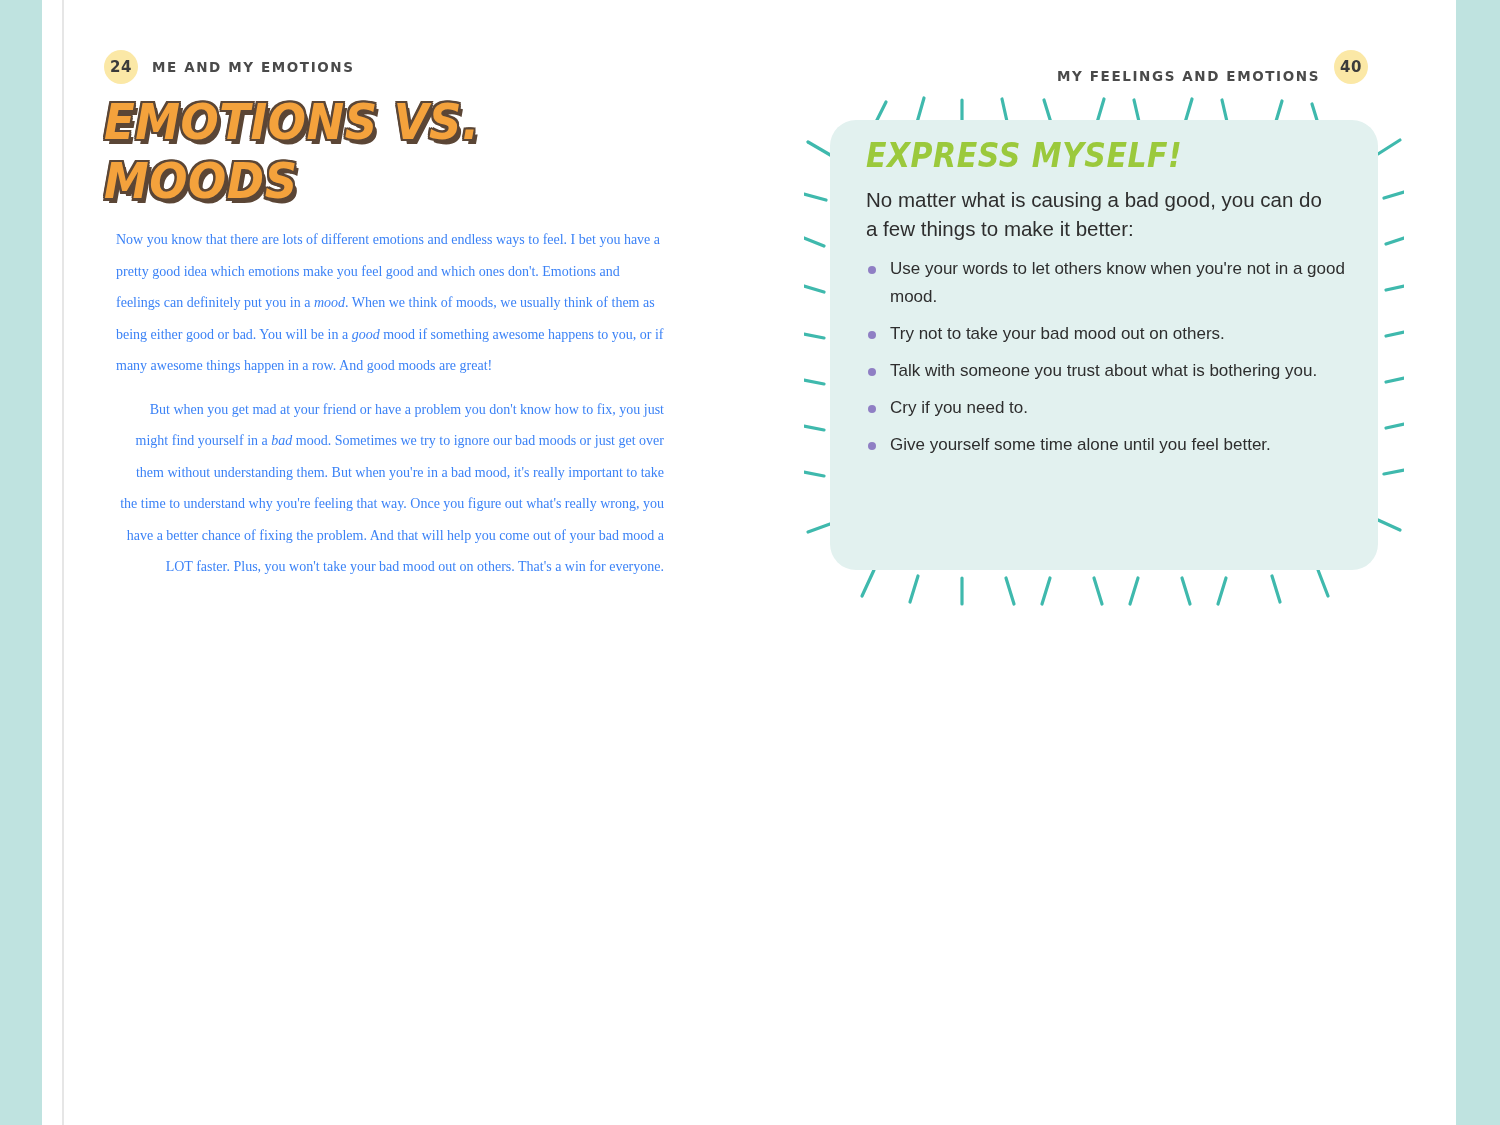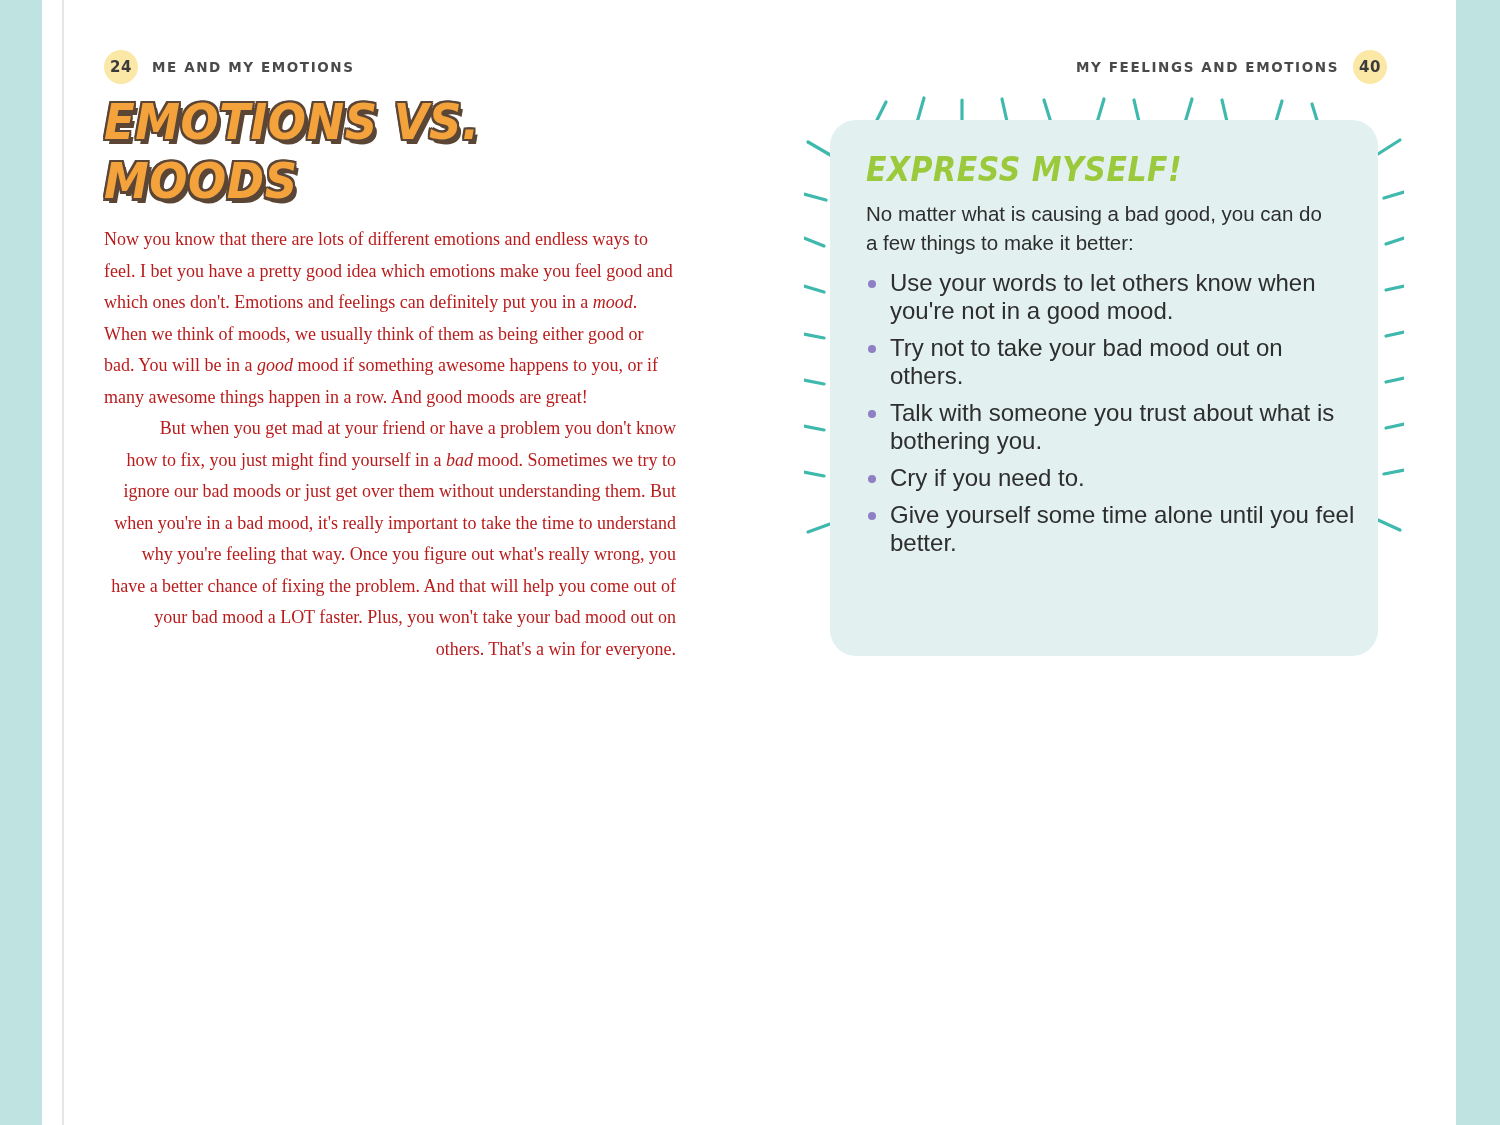--- a/index.html
+++ b/index.html
@@ -54,21 +54,21 @@
     display: flex;
     align-items: center;
     gap: 14px;
     font-family: "DejaVu Sans", sans-serif;
     font-size: 13.5px;
     letter-spacing: 1.6px;
     font-weight: bold;
     color: #4a4a4a;
   }
   .runhead.left { left: 40px; text-align: right; }
-  .runhead.right { right: 69px; }
+  .runhead.right { right: 88px; align-items: flex-end; }
 
   .folio {
     width: 34px; height: 34px;
     border-radius: 50%;
     background: #fbe8a6;
     color: #3b3b3b;
     display: flex;
     align-items: center;
     justify-content: center;
     font-size: 15px;
@@ -101,24 +101,24 @@
        2px -2px 0 #5b4636,
       -2px -2px 0 #5b4636,
        4px 4px 0 #5b4636;
     margin: 0 0 26px 0;
     transform: scaleY(1.12);
     transform-origin: left top;
   }
 
   .body-text {
     font-family: "Liberation Serif", serif;
-    font-size: 18px;
+    font-size: 14px;
     line-height: 31.5px;
-    color: #b91c1c;
-    margin: 0;
+    color: #3b82f6;
+    margin: 12px;
   }
   .body-text + .body-text {
     text-indent: 26px;
     margin-top: 0;
     text-align: right;
   }
   .body-text em { font-style: italic; }
 
   
   .right-col {
@@ -139,25 +139,25 @@
     left: 0; top: 0;
     width: 600px;
     height: 520px;
   }
 
   .box {
     position: absolute;
     left: 26px;
     top: 24px;
     width: 548px;
-    height: 536px;
+    height: 450px;
     background: #e2f1ef;
     border-radius: 26px;
     box-sizing: border-box;
-    padding: 30px 30px 20px 36px;
+    padding: 16px 30px 20px 36px;
   }
 
   .box-title {
     font-family: "DejaVu Sans", sans-serif;
     font-weight: bold;
     font-style: italic;
     font-size: 30px;
     letter-spacing: 0.5px;
     color: #9bc93c;
     margin: 0 0 14px 0;
@@ -175,21 +175,21 @@
   }
 
   .bullets {
     list-style: none;
     margin: 0;
     padding: 0;
   }
   .bullets li {
     position: relative;
     font-family: "Liberation Sans", sans-serif;
-    font-size: 24px;
+    font-size: 17px;
     line-height: 28px;
     color: #2e2e2e;
     padding-left: 24px;
     margin-bottom: 9px;
     width: 470px;
   }
   .bullets li .dot {
     position: absolute;
     left: 2px;
     top: 11px;

